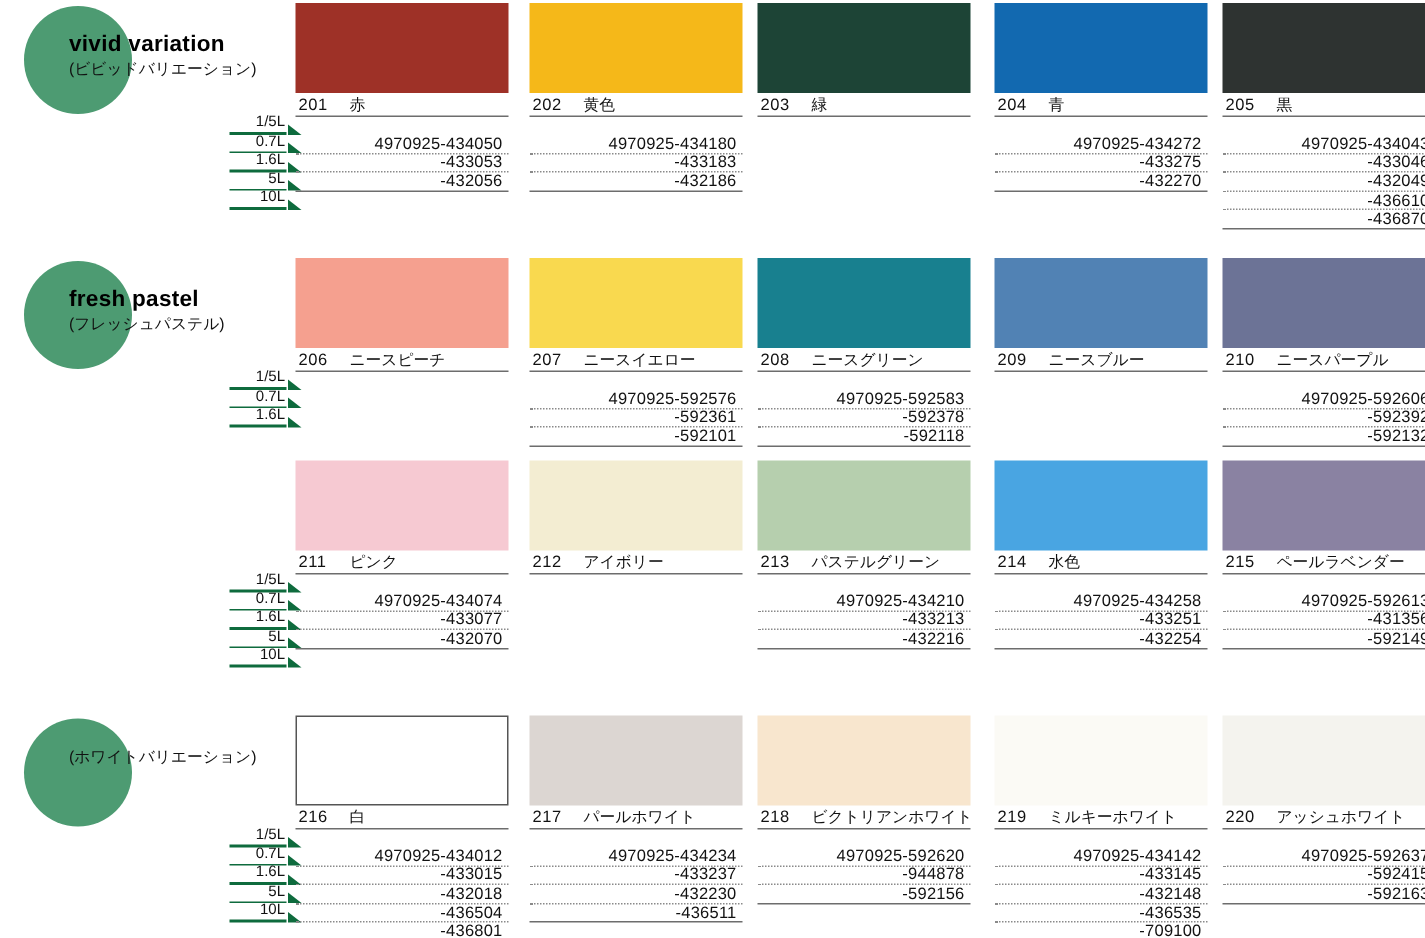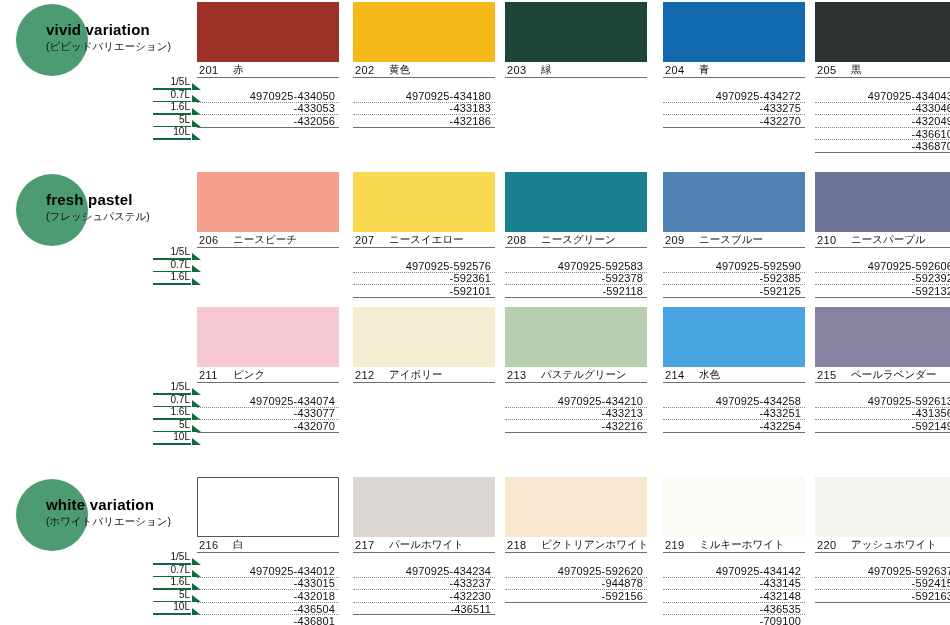--- a/index.html
+++ b/index.html
@@ -237,25 +237,20 @@
           <div class="code">-592378</div>
           <div class="code last">-592118</div>
         </div>
       </div>
       <div class="col" style="left: 663px; top: 0px;">
         <div class="swatch" style="background: rgb(81, 130, 180);"></div>
         <div class="namerow">
           <span class="num">209</span>
           <span class="nm">ニースブルー</span>
         </div>
-        <div class="codes">
-          <div class="code">4970925-592590</div>
-          <div class="code">-592385</div>
-          <div class="code last">-592125</div>
-        </div>
       </div>
       <div class="col" style="left: 815px; top: 0px;">
         <div class="swatch" style="background: rgb(108, 115, 150);"></div>
         <div class="namerow">
           <span class="num">210</span>
           <span class="nm">ニースパープル</span>
         </div>
         <div class="codes">
           <div class="code">4970925-592606</div>
           <div class="code">-592392</div>
@@ -344,21 +339,20 @@
           <div class="code">4970925-592613</div>
           <div class="code">-431356</div>
           <div class="code last">-592149</div>
         </div>
       </div>
     </div>
     <div class="band" style="top: 477px;">
       <div class="cat">
         <div class="circle" style="background: rgb(77, 155, 114);"></div>
         <div class="titles">
-          <div class="t-en">white variation</div>
           <div class="t-jp">(ホワイトバリエーション)</div>
         </div>
       </div>
       <div class="sizes" style="left: 145px; top: 75px;">
         <div class="size-row">
           <span class="lbl">1/5L</span>
           <span class="rule" style="background: rgb(14, 107, 61);"></span>
           <span class="arw" style="border-left-color: rgb(14, 107, 61);"></span>
         </div>
         <div class="size-row">

